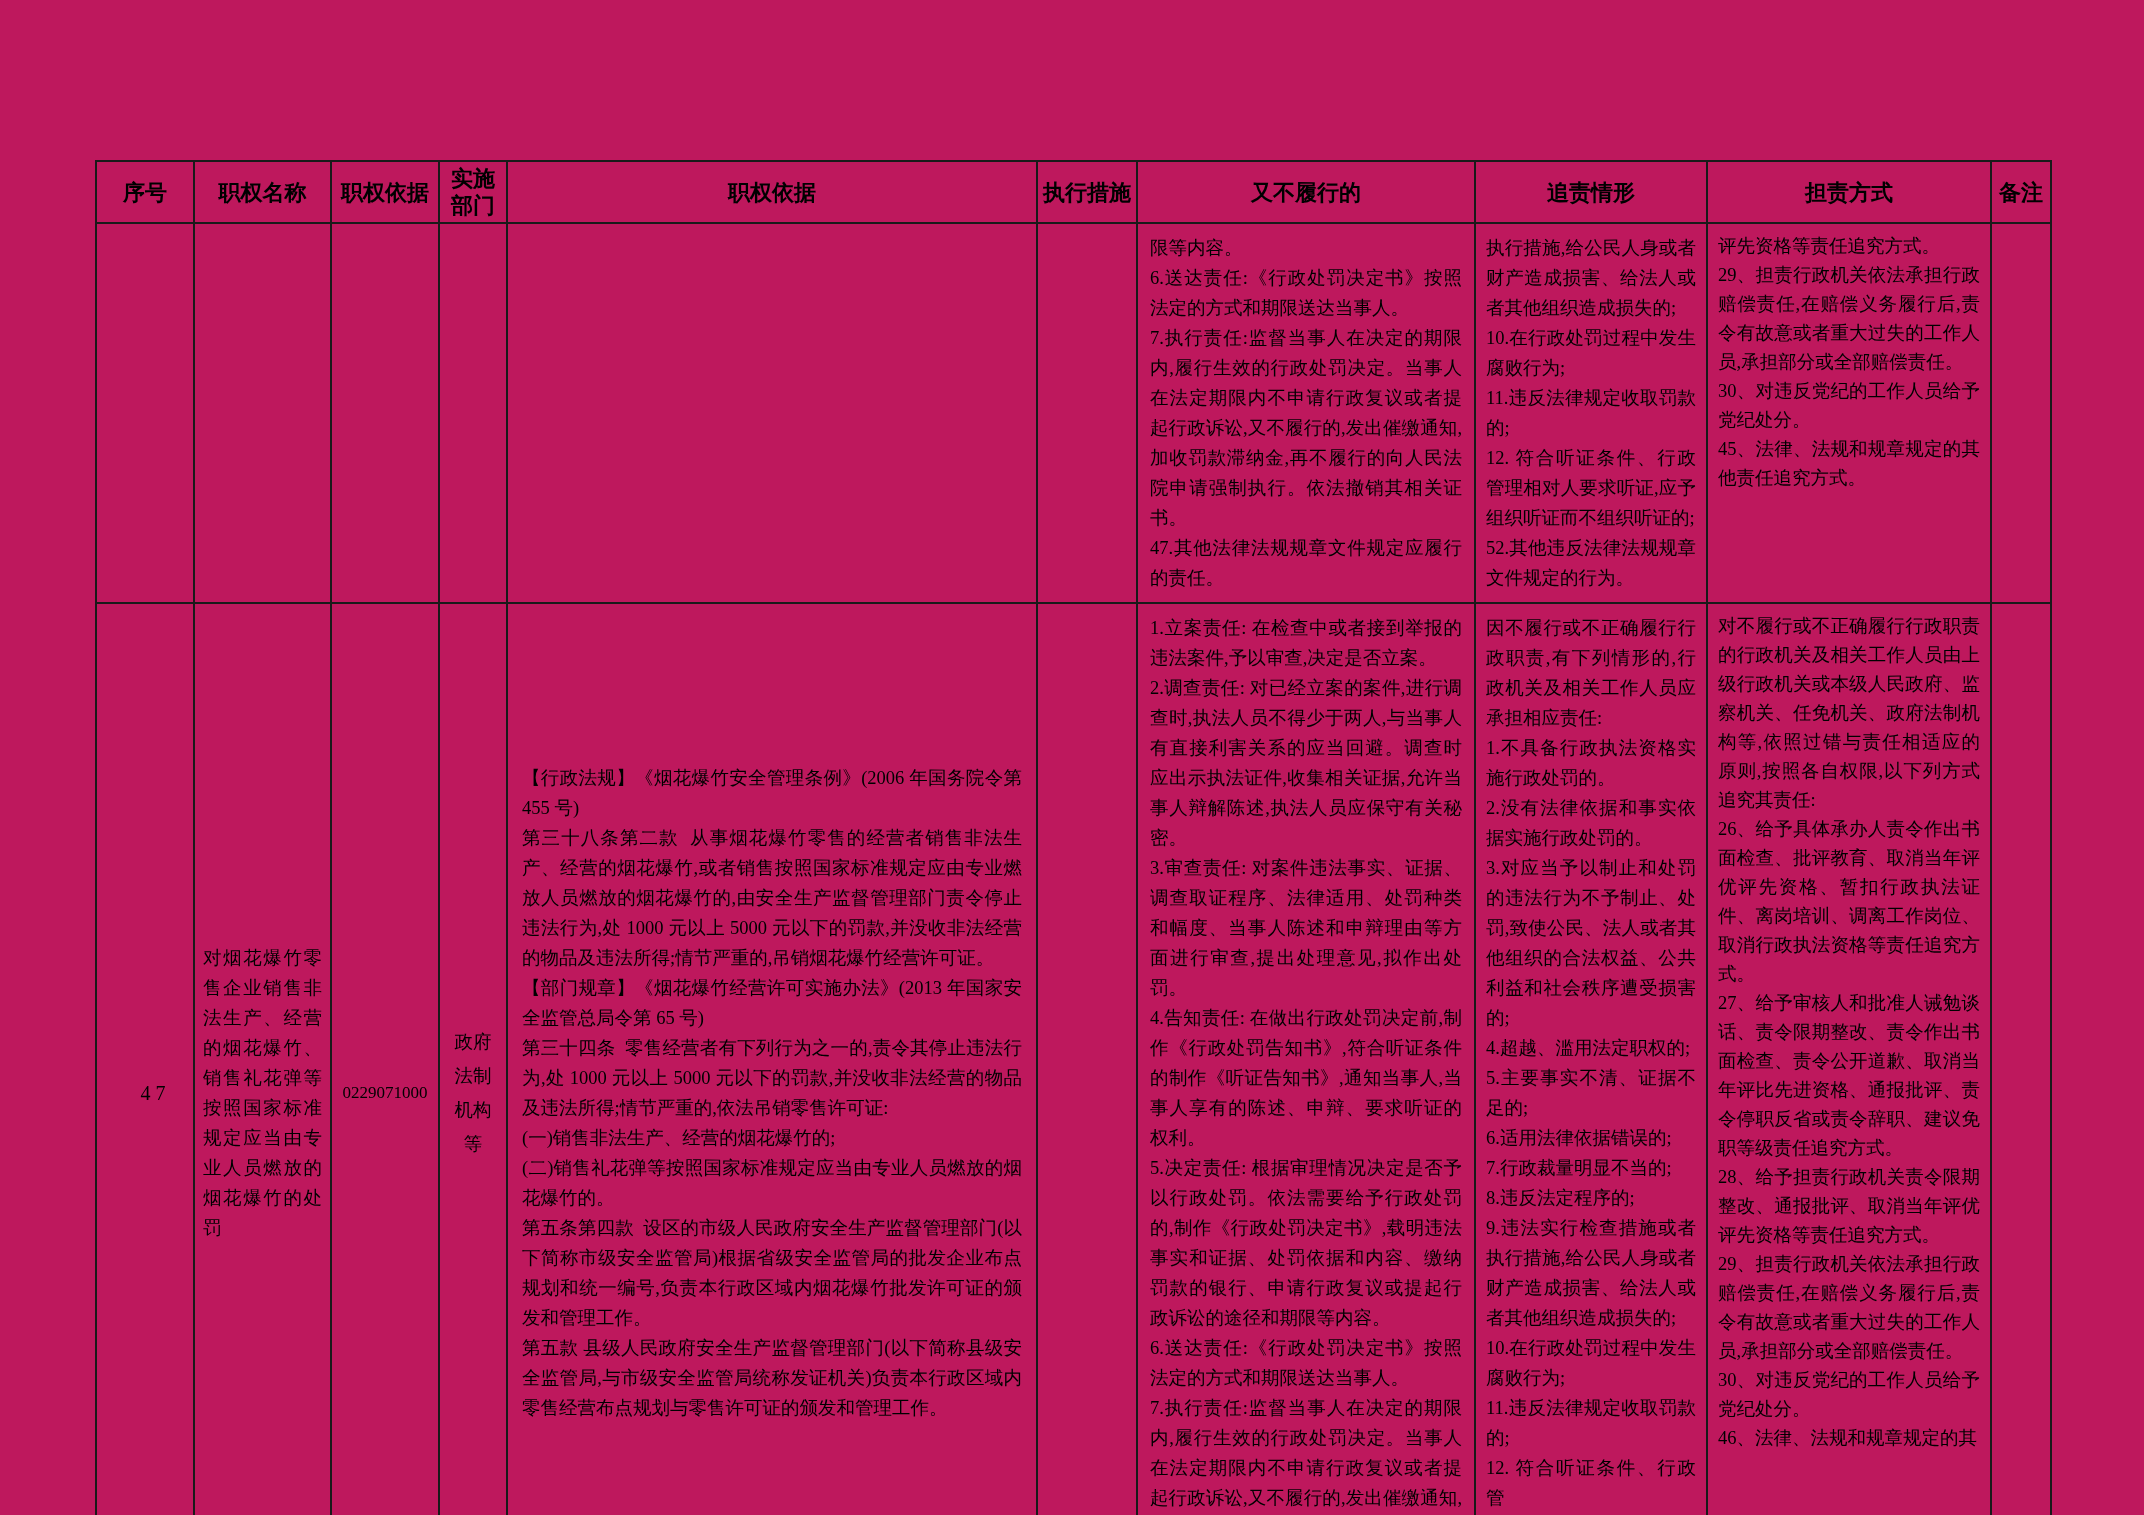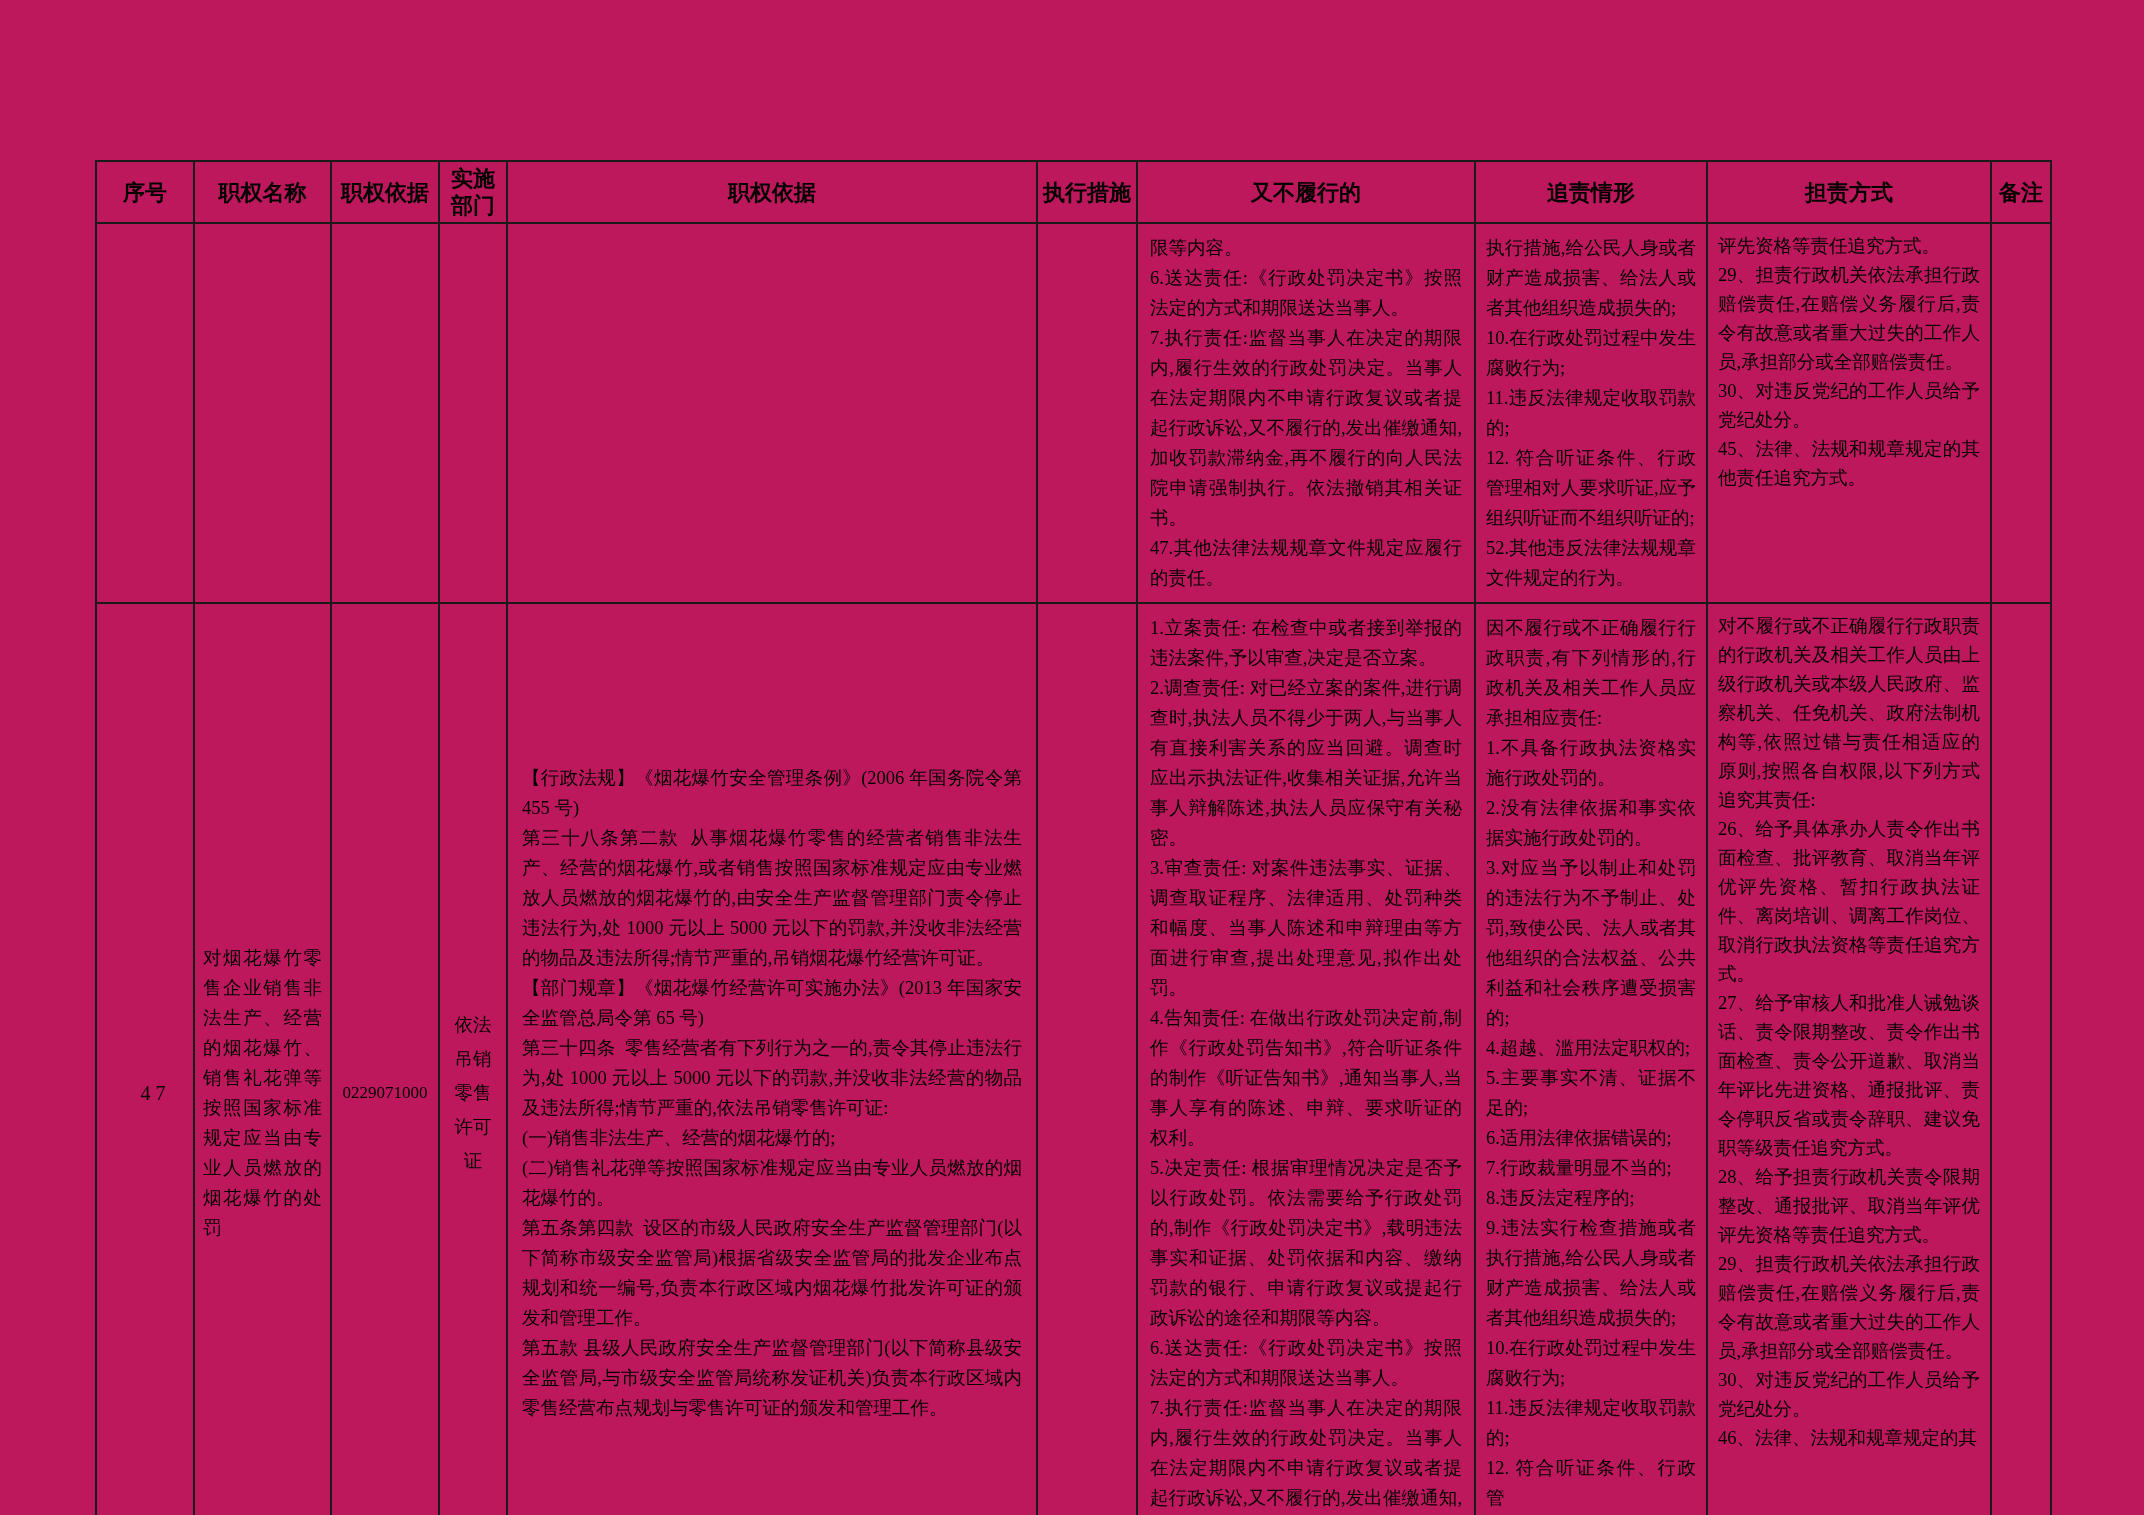--- a/index.html
+++ b/index.html
@@ -131,21 +131,21 @@
         <td class="mid">
             <div class="txt serial">4 7</div>
           </td>
         <td class="mid">
             <div class="txt pad-name">对烟花爆竹零售企业销售非法生产、经营的烟花爆竹、销售礼花弹等按照国家标准规定应当由专业人员燃放的烟花爆竹的处罚</div>
           </td>
         <td class="mid">
             <div class="txt code">0229071000</div>
           </td>
         <td class="mid">
-            <div class="dept">依法吊销零售许可证</div>
+            <div class="dept">政府法制机构等</div>
           </td>
         <td class="mid">
             <div class="txt pad-basis">【行政法规】《烟花爆竹安全管理条例》(2006 年国务院令第 455 号)
 第三十八条第二款  从事烟花爆竹零售的经营者销售非法生产、经营的烟花爆竹,或者销售按照国家标准规定应由专业燃放人员燃放的烟花爆竹的,由安全生产监督管理部门责令停止违法行为,处 1000 元以上 5000 元以下的罚款,并没收非法经营的物品及违法所得;情节严重的,吊销烟花爆竹经营许可证。
 【部门规章】《烟花爆竹经营许可实施办法》(2013 年国家安全监管总局令第 65 号)
 第三十四条  零售经营者有下列行为之一的,责令其停止违法行为,处 1000 元以上 5000 元以下的罚款,并没收非法经营的物品及违法所得;情节严重的,依法吊销零售许可证:
 (一)销售非法生产、经营的烟花爆竹的;
 (二)销售礼花弹等按照国家标准规定应当由专业人员燃放的烟花爆竹的。
 第五条第四款  设区的市级人民政府安全生产监督管理部门(以下简称市级安全监管局)根据省级安全监管局的批发企业布点规划和统一编号,负责本行政区域内烟花爆竹批发许可证的颁发和管理工作。
 第五款 县级人民政府安全生产监督管理部门(以下简称县级安全监管局,与市级安全监管局统称发证机关)负责本行政区域内零售经营布点规划与零售许可证的颁发和管理工作。</div>

